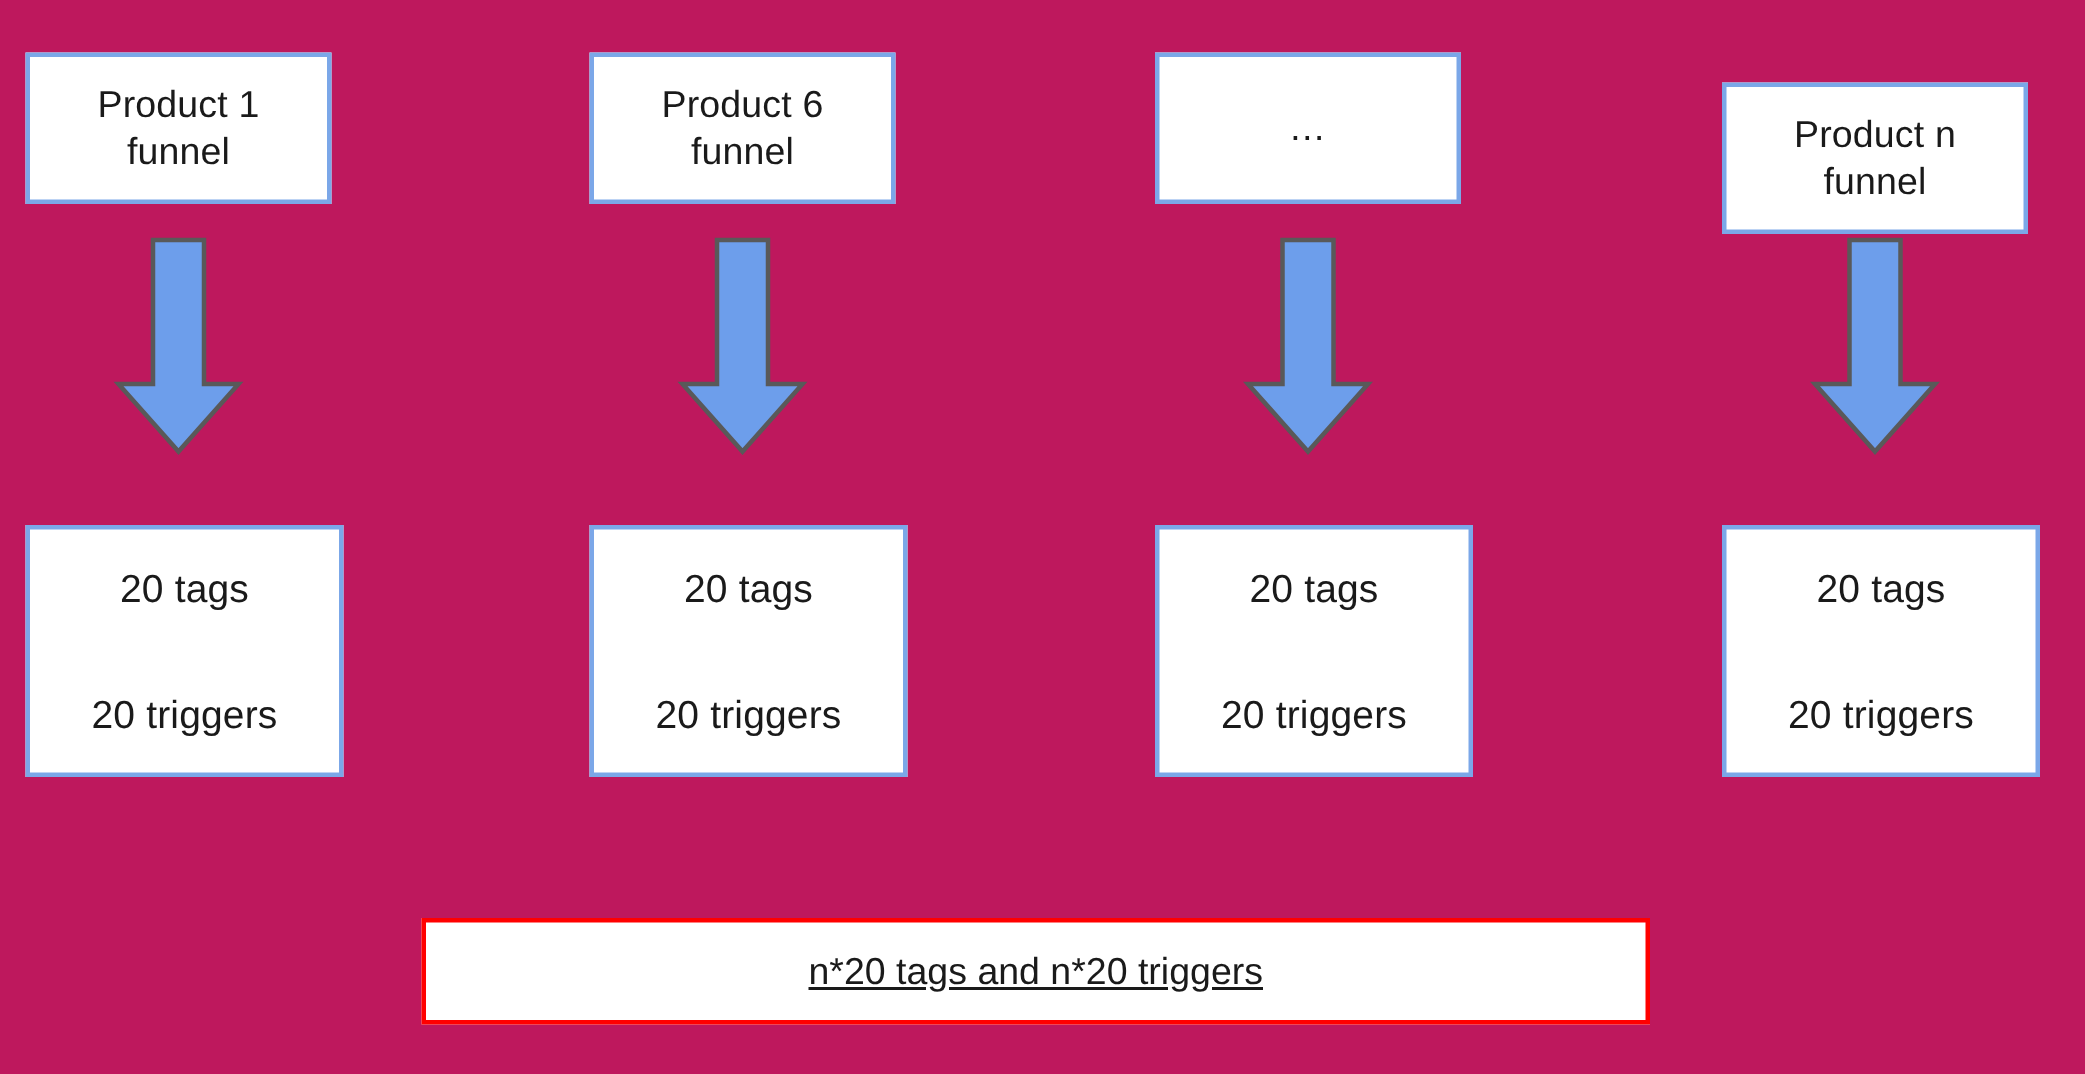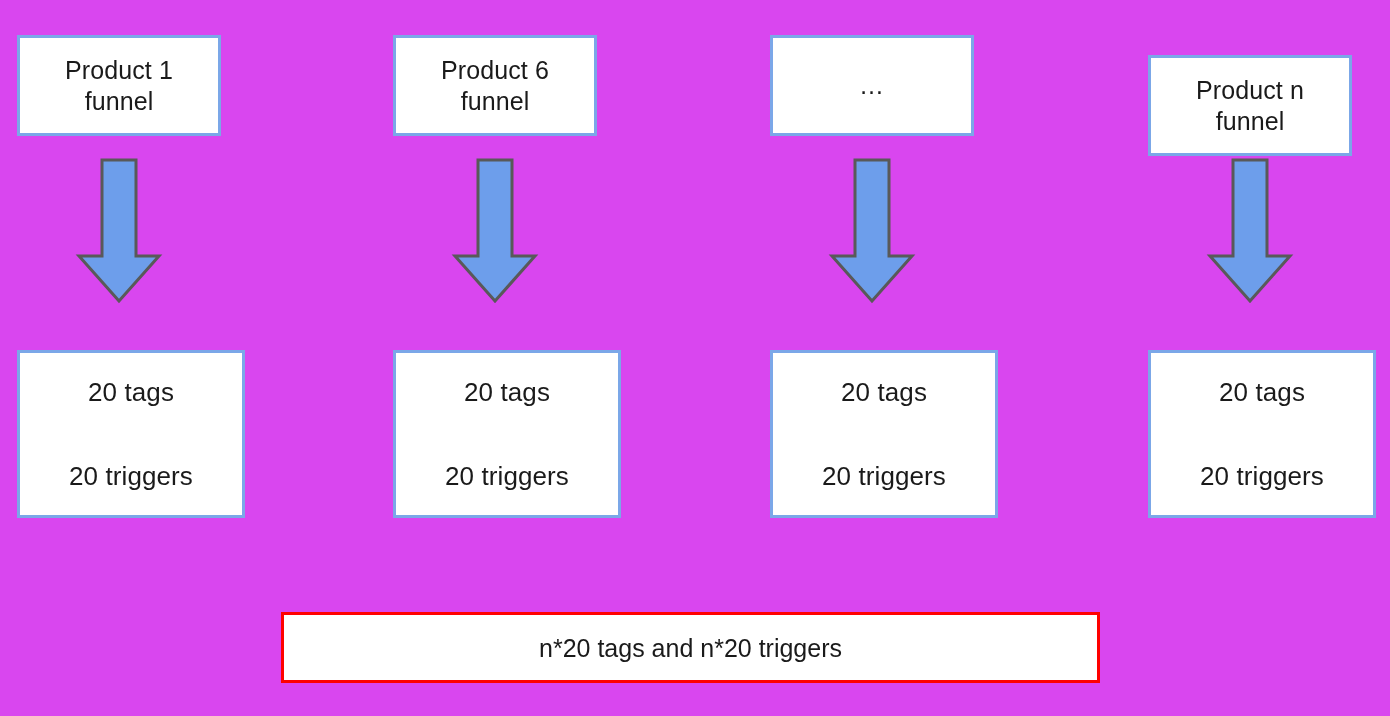--- a/index.html
+++ b/index.html
@@ -9,21 +9,21 @@
     background: #ffffff;
   }
   body {
     font-family: "Liberation Sans", sans-serif;
     -webkit-font-smoothing: antialiased;
   }
   #canvas {
     position: relative;
     width: 1390px;
     height: 716px;
-    background: #d946ef;
+    background: #be185d;
     overflow: hidden;
   }
 
   
   .node {
     position: absolute;
     box-sizing: border-box;
     background: #ffffff;
     display: flex;
     flex-direction: column;
@@ -52,21 +52,21 @@
   .ellipsis-line {
     font-size: 25px;
     line-height: 31px;
     color: #1a1a1a;
     letter-spacing: 1px;
   }
 
   
   .tag-box {
     border: 3px solid #7BA7E8;
-    width: 228px;
+    width: 212px;
     height: 168px;
     gap: 54px;
   }
   .tag-box .line {
     font-size: 26px;
     line-height: 30px;
   }
 
   
   .summary-box {
@@ -79,20 +79,21 @@
     justify-content: center;
     left: 281px;
     top: 612px;
     width: 819px;
     height: 71px;
   }
   .summary-box .line {
     color: #1a1a1a;
     font-size: 25px;
     line-height: 30px;
+    text-decoration: underline;
   }
 
   
   .arrow {
     position: absolute;
     width: 84px;
     height: 145px;
   }
   .arrow svg {
     display: block;

